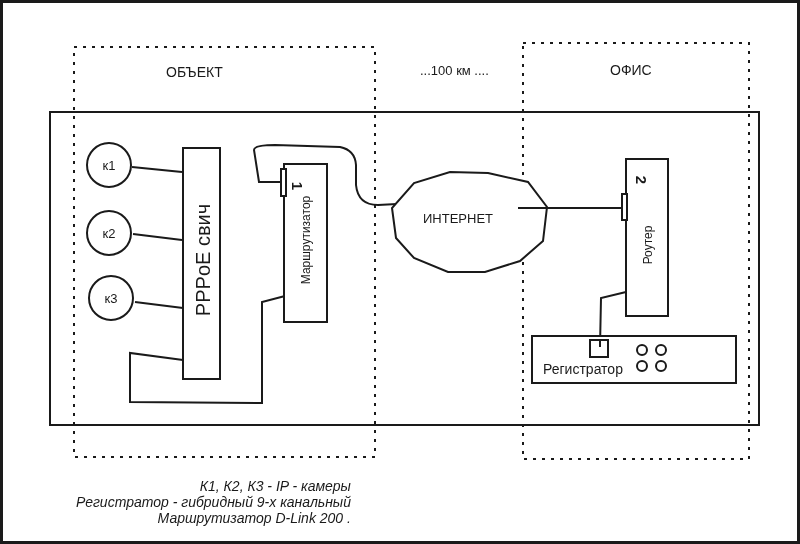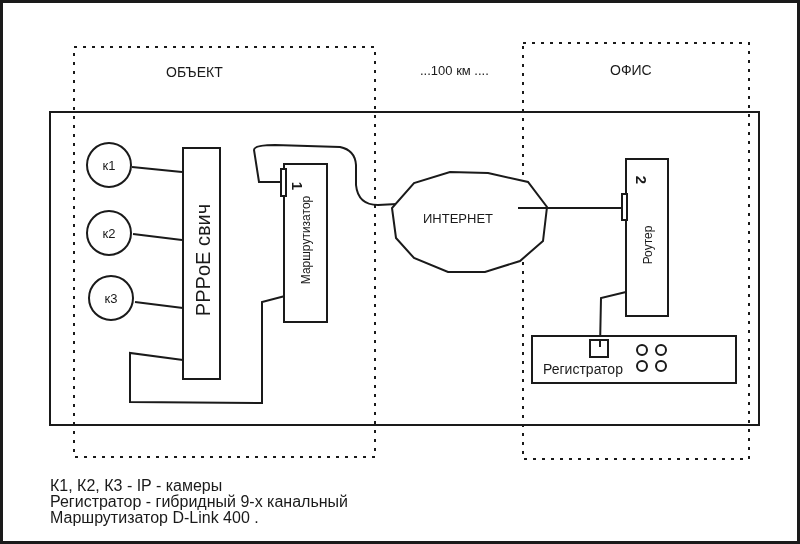--- a/index.html
+++ b/index.html
@@ -1,20 +1,20 @@
 <!DOCTYPE html>
 <html><head>
 <meta charset="utf-8">
 <style>
   html, body { margin: 0; padding: 0; background: #ffffff; }
   body { width: 800px; height: 544px; overflow: hidden; }
-  #canvas { position: relative; width: 800px; height: 544px; }
+  #canvas { position: relative; width: 800px; height: 544px; text-align: right; }
   svg { position: absolute; left: 0; top: 0; }
   .lbl { font-family: "Liberation Sans", sans-serif; fill: #1a1a1a; }
-  .legend { position: absolute; left: 50px; top: 478px; font-family: "Liberation Sans", sans-serif; font-size: 16px; line-height: 16px; color: #1a1a1a; }
+  .legend { position: absolute; left: 76px; top: 478px; font-family: "Liberation Sans", sans-serif; font-size: 14px; line-height: 16px; color: #1a1a1a; font-style: italic; }
   .legend div { white-space: nowrap; }
 </style>
 </head>
 <body>
 
 <div id="canvas">
 <svg width="800" height="544" viewBox="0 0 800 544">
 
   <rect x="1.5" y="1.5" width="797" height="541" fill="none" stroke="#1a1a1a" stroke-width="3"></rect>
 
@@ -85,15 +85,15 @@
     <circle cx="661" cy="350" r="5" fill="none" stroke="#1a1a1a" stroke-width="2"></circle>
     <circle cx="642" cy="366" r="5" fill="none" stroke="#1a1a1a" stroke-width="2"></circle>
     <circle cx="661" cy="366" r="5" fill="none" stroke="#1a1a1a" stroke-width="2"></circle>
     <text class="lbl" x="543" y="374" font-size="14">Регистратор</text>
   </g>
 </svg>
 
 <div class="legend">
   <div>К1, К2, К3 - IP - камеры</div>
   <div>Регистратор - гибридный 9-х канальный</div>
-  <div>Маршрутизатор D-Link 400 .</div>
+  <div>Маршрутизатор D-Link 200 .</div>
 </div>
 </div>
 
 </body></html>

